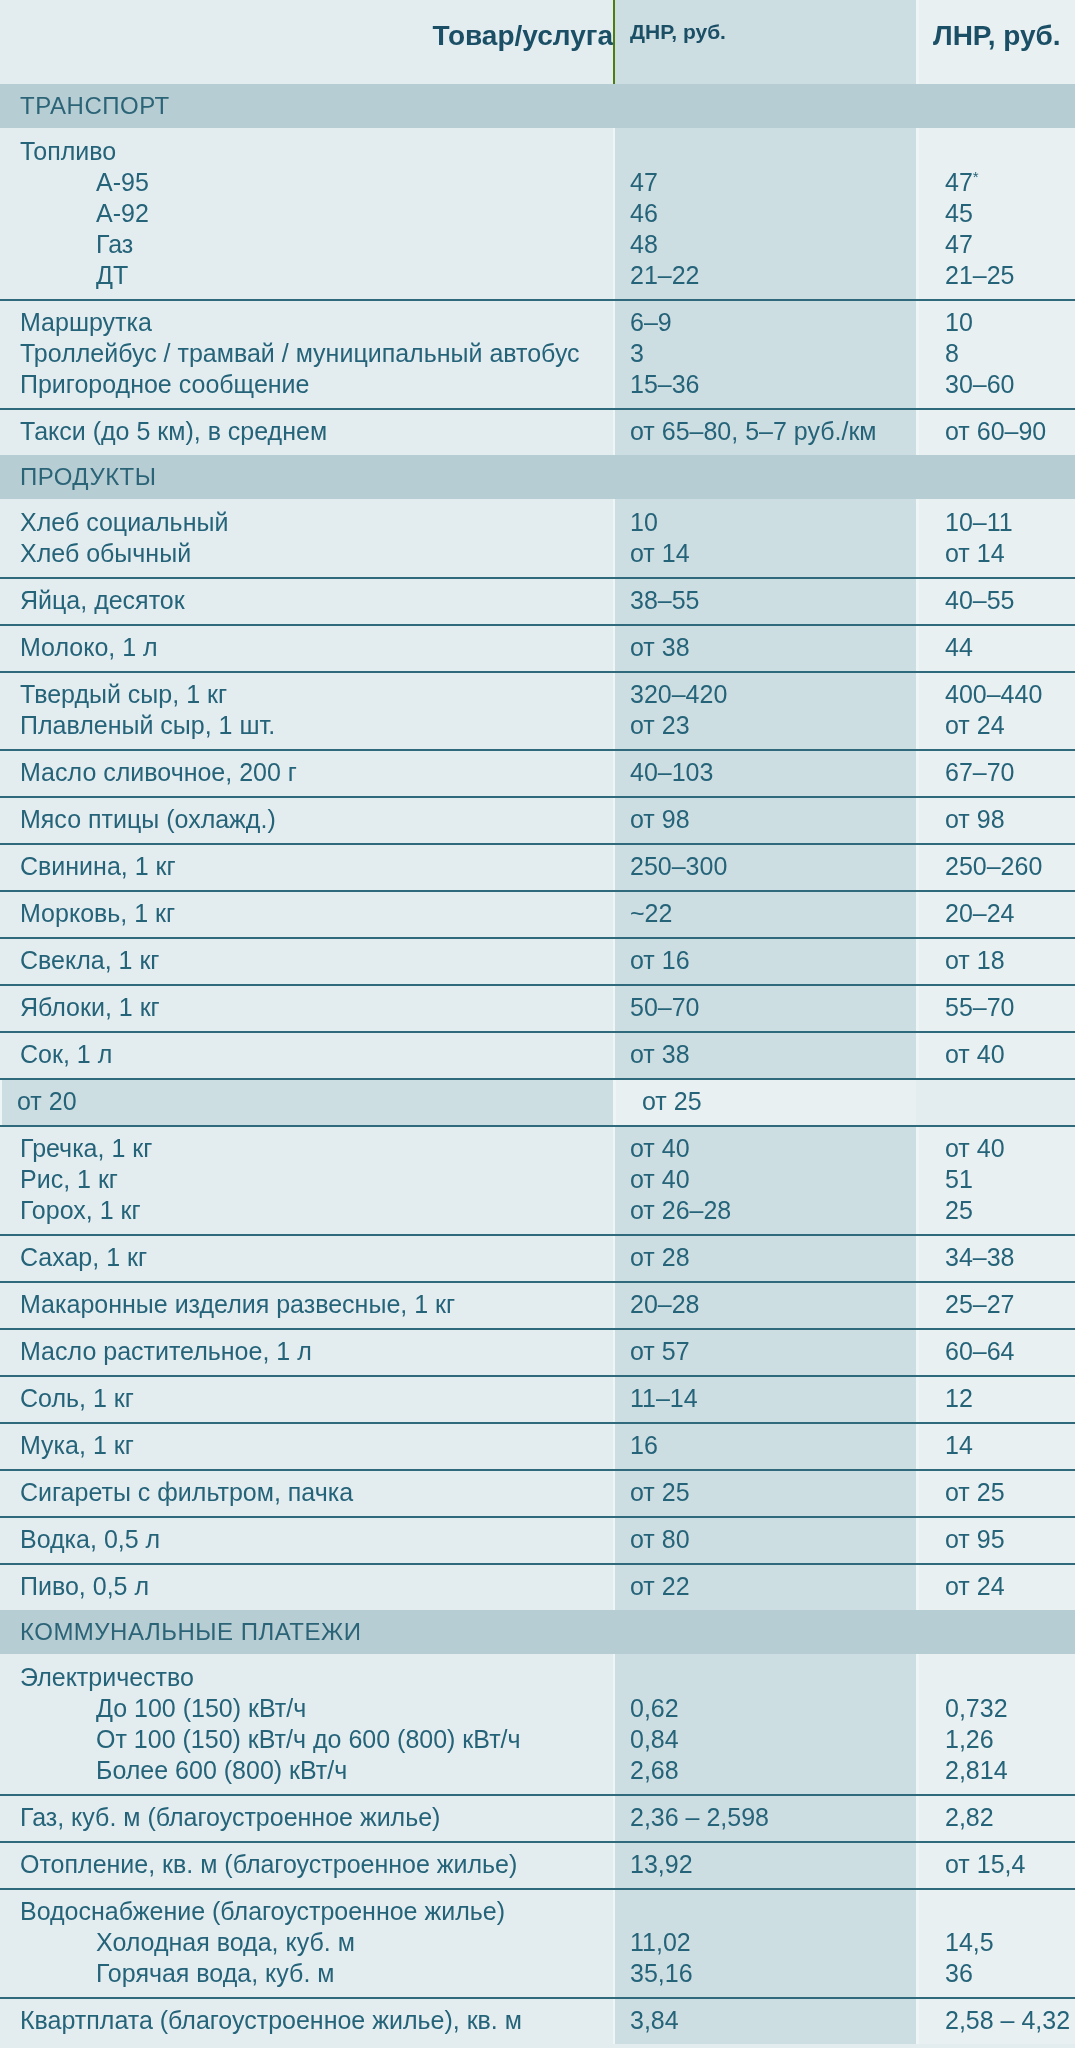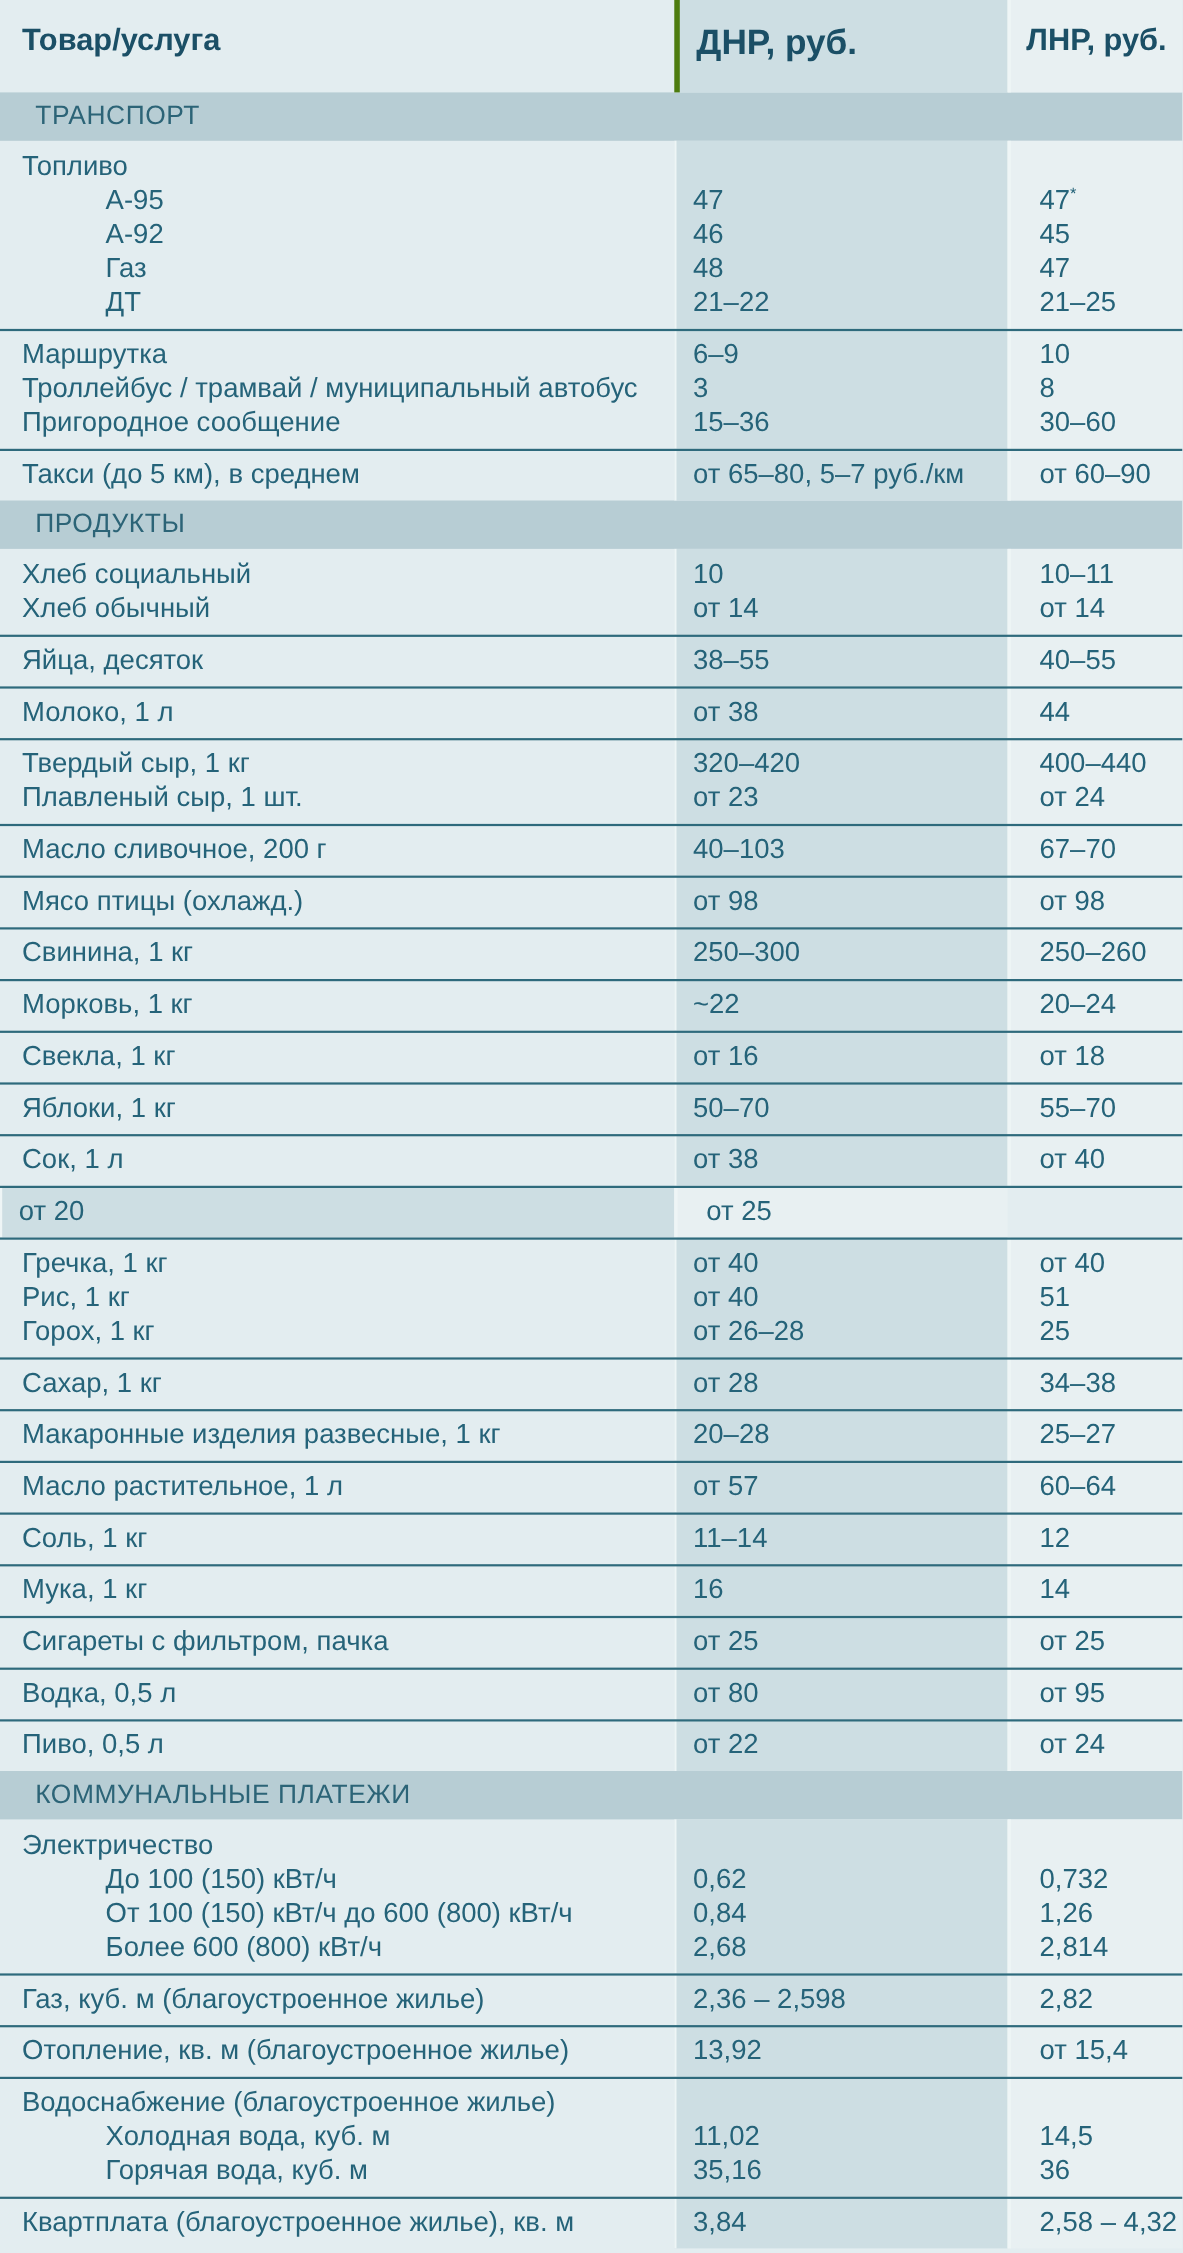--- a/index.html
+++ b/index.html
@@ -19,45 +19,46 @@
   .header-row{
     display:grid;
     grid-template-columns:613px 303px 159px;
     height:84px;
   }
   .header-row .h-name{
     padding:20px 0 0 20px;
     font-size:28px;
     font-weight:bold;
     color:#1b4f66;
+    text-align:right;
   }
   .header-row .h-dnr{
     background:#cddee3;
-    border-left:5px solid #4d7c0f;
+    border-left:2px solid #4d7c0f;
     padding:20px 0 6px 15px;
-    font-size:32px;
+    font-size:21px;
     font-weight:bold;
     color:#1b4f66;
   }
   .header-row .h-lnr{
     background:#e8f0f2;
     border-left:3px solid #eef5f6;
     padding:20px 0 4px 14px;
     font-size:28px;
     font-weight:bold;
     color:#1b4f66;
   }
   
   .section-band{
     height:44px;
     line-height:44px;
     background:#b7cdd4;
     color:#2c6477;
     font-size:24px;
-    padding-left:32px;
+    padding-left:20px;
     letter-spacing:0.5px;
   }
   
   .group{
     position:relative;
     display:grid;
     grid-template-columns:613px 303px 159px;
   }
   .group:not(.first)::before{
     content:"";

